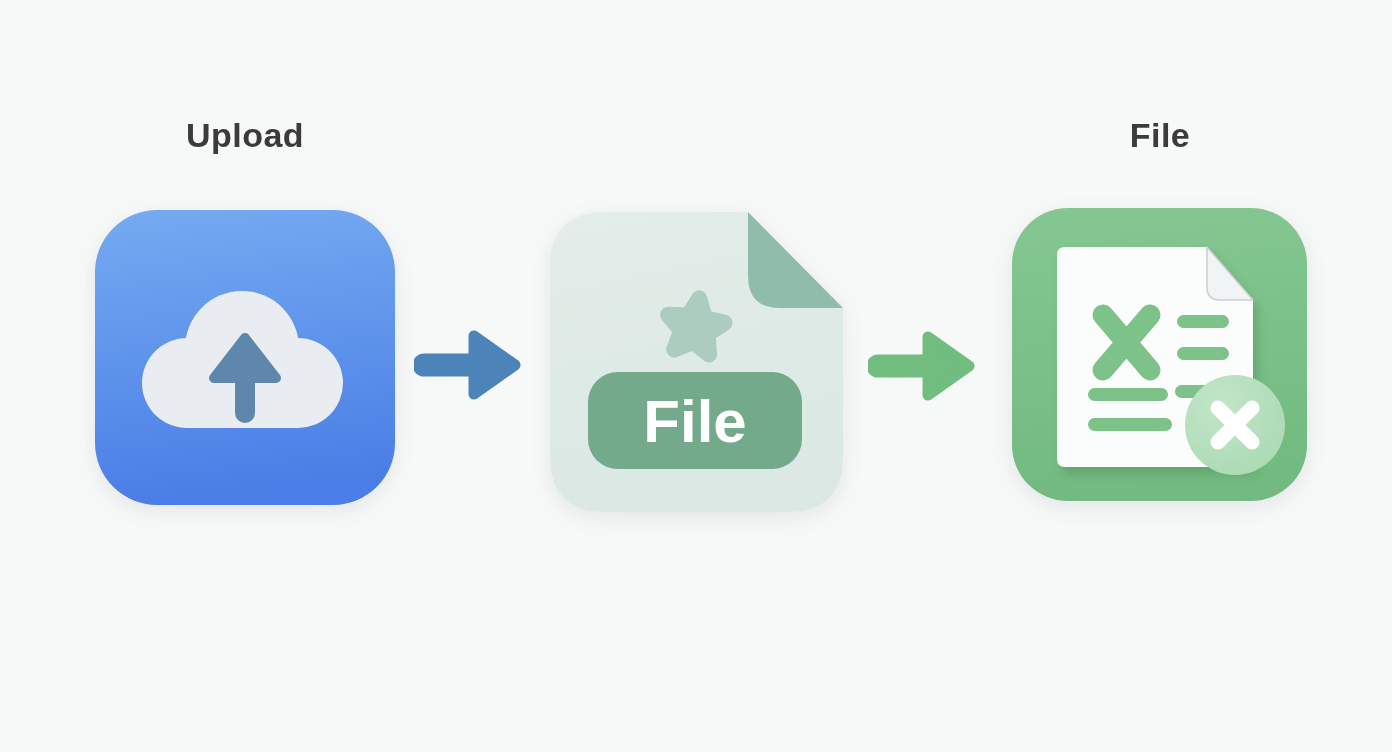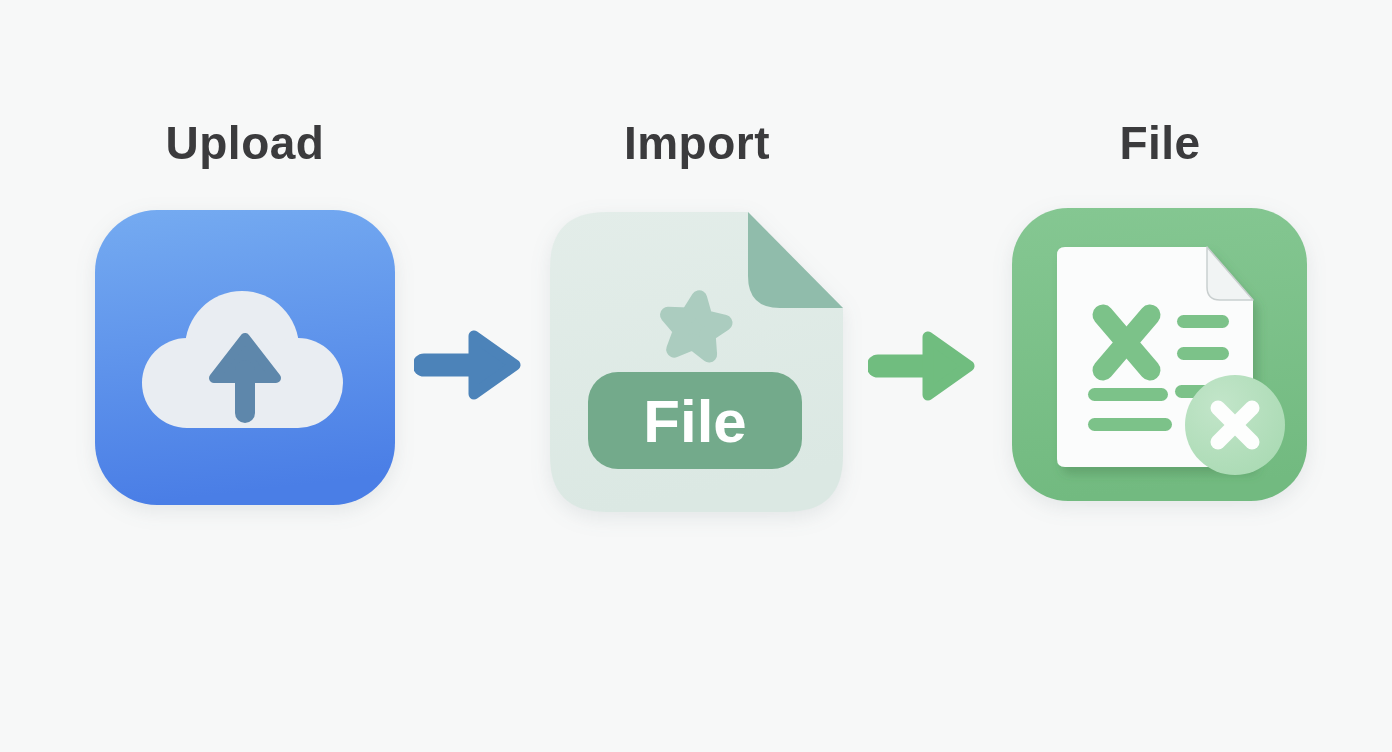--- a/index.html
+++ b/index.html
@@ -14,41 +14,40 @@
     --cross-white:#fdfefd;
   }
   html,body{margin:0;padding:0;background:var(--canvas-bg);}
   .canvas{
     position:relative;width:1392px;height:752px;overflow:hidden;
     background:var(--canvas-bg);
     font-family:"Liberation Sans", sans-serif;
   }
   .step-label{
     position:absolute;top:116px;width:300px;text-align:center;
-    font-size:46px;font-weight:700;color:var(--title-text);
+    font-size:34px;font-weight:700;color:var(--title-text);
     letter-spacing:0.5px;
   }
   .lbl-upload{left:95px;}
   .lbl-import{left:547px;}
   .lbl-open{left:1010px;}
   .tile{position:absolute;filter:drop-shadow(0 6px 10px rgba(60,80,90,0.10));}
   .tile-upload{left:95px;top:210px;}
   .tile-import{left:550px;top:212px;}
   .tile-open{left:1012px;top:208px;}
   .connector{position:absolute;}
   .connector-1{left:414px;top:328px;}
   .connector-2{left:868px;top:329px;}
 </style>
 </head>
 <body>
 
 <div class="canvas">
 
   <div class="step-label lbl-upload">Upload</div>
-  <div class="step-label lbl-import">Import</div>
   <div class="step-label lbl-open">File</div>
 
   <svg class="tile tile-upload" width="300" height="295" viewBox="0 0 300 295">
     <defs>
       <linearGradient id="gradBlue" x1="0" y1="0" x2="0.12" y2="1">
         <stop offset="0" style="stop-color:var(--tile-blue-top,#75abf1)"></stop>
         <stop offset="1" style="stop-color:var(--tile-blue-bottom,#4a7ee6)"></stop>
       </linearGradient>
     </defs>
     <rect x="0" y="0" width="300" height="295" rx="62" fill="url(#gradBlue)"></rect>

